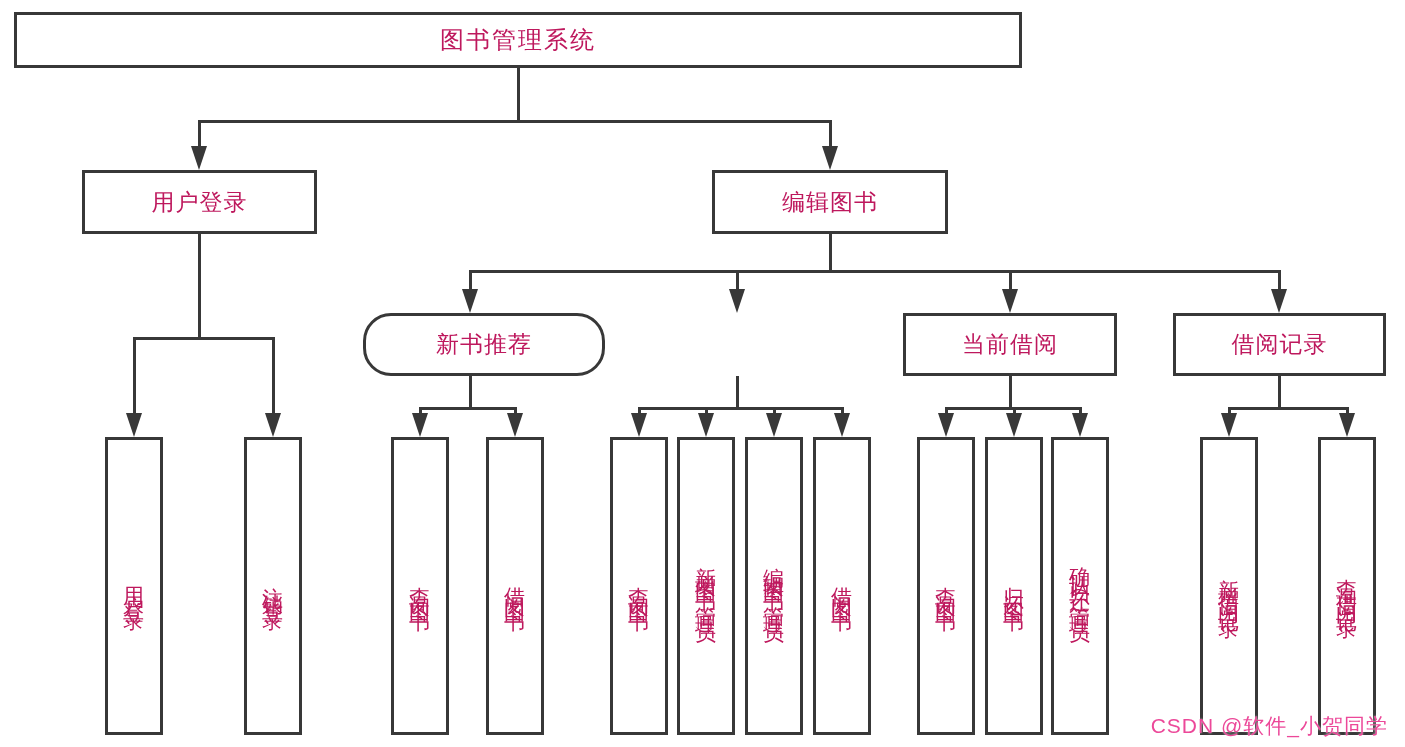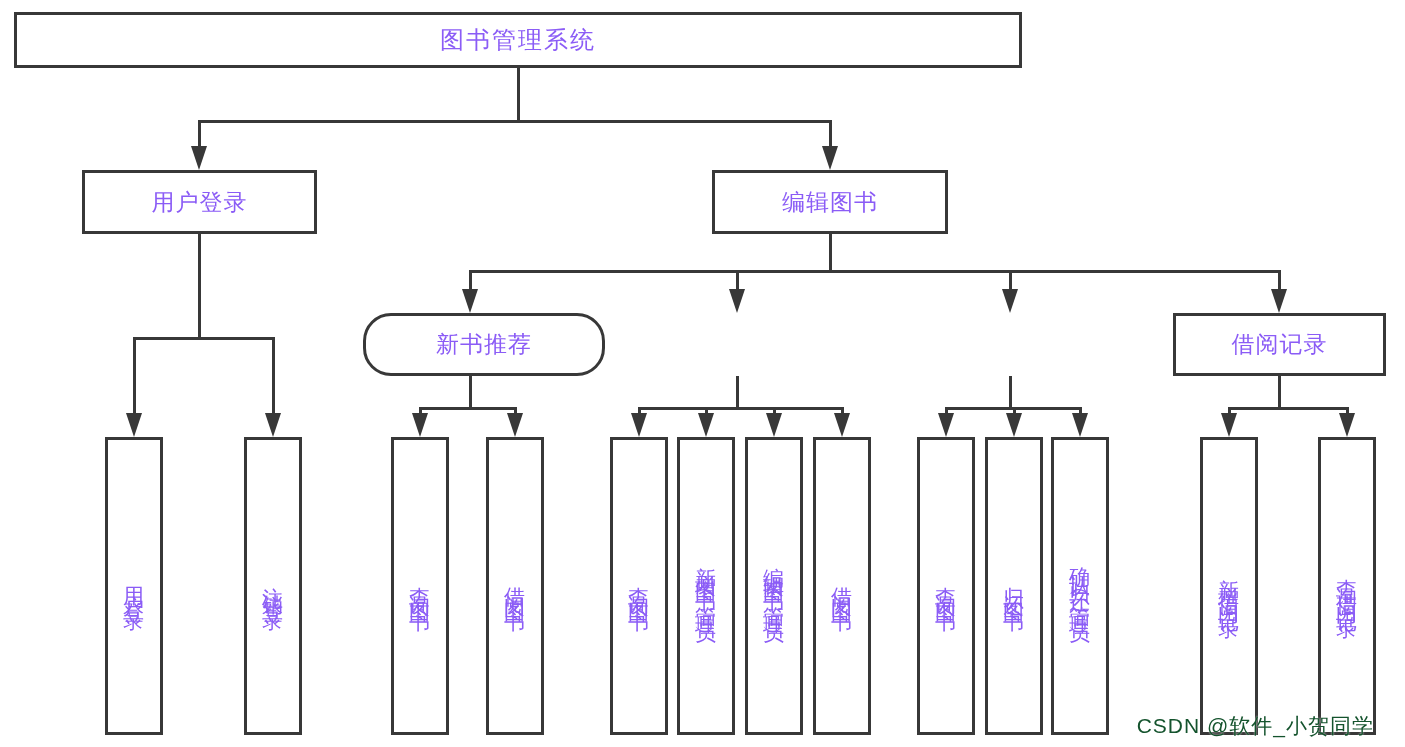--- a/index.html
+++ b/index.html
@@ -12,21 +12,21 @@
     overflow: hidden;
   }
   .node {
     position: absolute;
     box-sizing: border-box;
     border: 3px solid #383838;
     background: #ffffff;
     display: flex;
     align-items: center;
     justify-content: center;
-    color: #8b5cf6;
+    color: #be185d;
   }
   .node.h { font-size: 23px; letter-spacing: 1px; }
   .node.root { font-size: 24px; letter-spacing: 2px; }
   .lvl2 { top: 170px; height: 64px; }
   .lvl3 { top: 313px; height: 63px; }
   .node.v { top: 437px; width: 58px; height: 298px; }
   .node.v .vt {
     writing-mode: vertical-rl;
     text-orientation: upright;
     font-size: 21px;
@@ -38,23 +38,23 @@
   .ah {
     position: absolute;
     width: 0; height: 0;
     border-left: 8px solid transparent;
     border-right: 8px solid transparent;
     border-top: 24px solid #383838;
   }
   #watermark {
     position: absolute;
     top: 712px;
-    right: 31px;
+    right: 17px;
     font-size: 21px;
-    color: #14532d;
+    color: #ec4899;
     letter-spacing: 1px;
     z-index: 9;
     text-shadow: 0 0 2px rgba(255,255,255,0.9);
     white-space: nowrap;
     text-align: center;
   }
 </style>
 </head>
 <body>
 
@@ -122,20 +122,23 @@
   <div class="node h lvl2" style="left:82px; width:235px;">
     <span>用户登录</span>
   </div>
   <div class="node h lvl2" style="left:712px; width:236px;">
     <span>编辑图书</span>
   </div>
 
   <div class="node h lvl3" style="left:363px; width:242px;border-radius:28px;">
     <span>新书推荐</span>
   </div>
+  <div class="node h lvl3" style="left:903px; width:214px;">
+    <span>当前借阅</span>
+  </div>
   <div class="node h lvl3" style="left:1173px; width:213px;">
     <span>借阅记录</span>
   </div>
 
   <div class="node v" style="left:105px;">
     <span class="vt">用户登录</span>
   </div>
   <div class="node v" style="left:244px;">
     <span class="vt">注销登录</span>
   </div>

